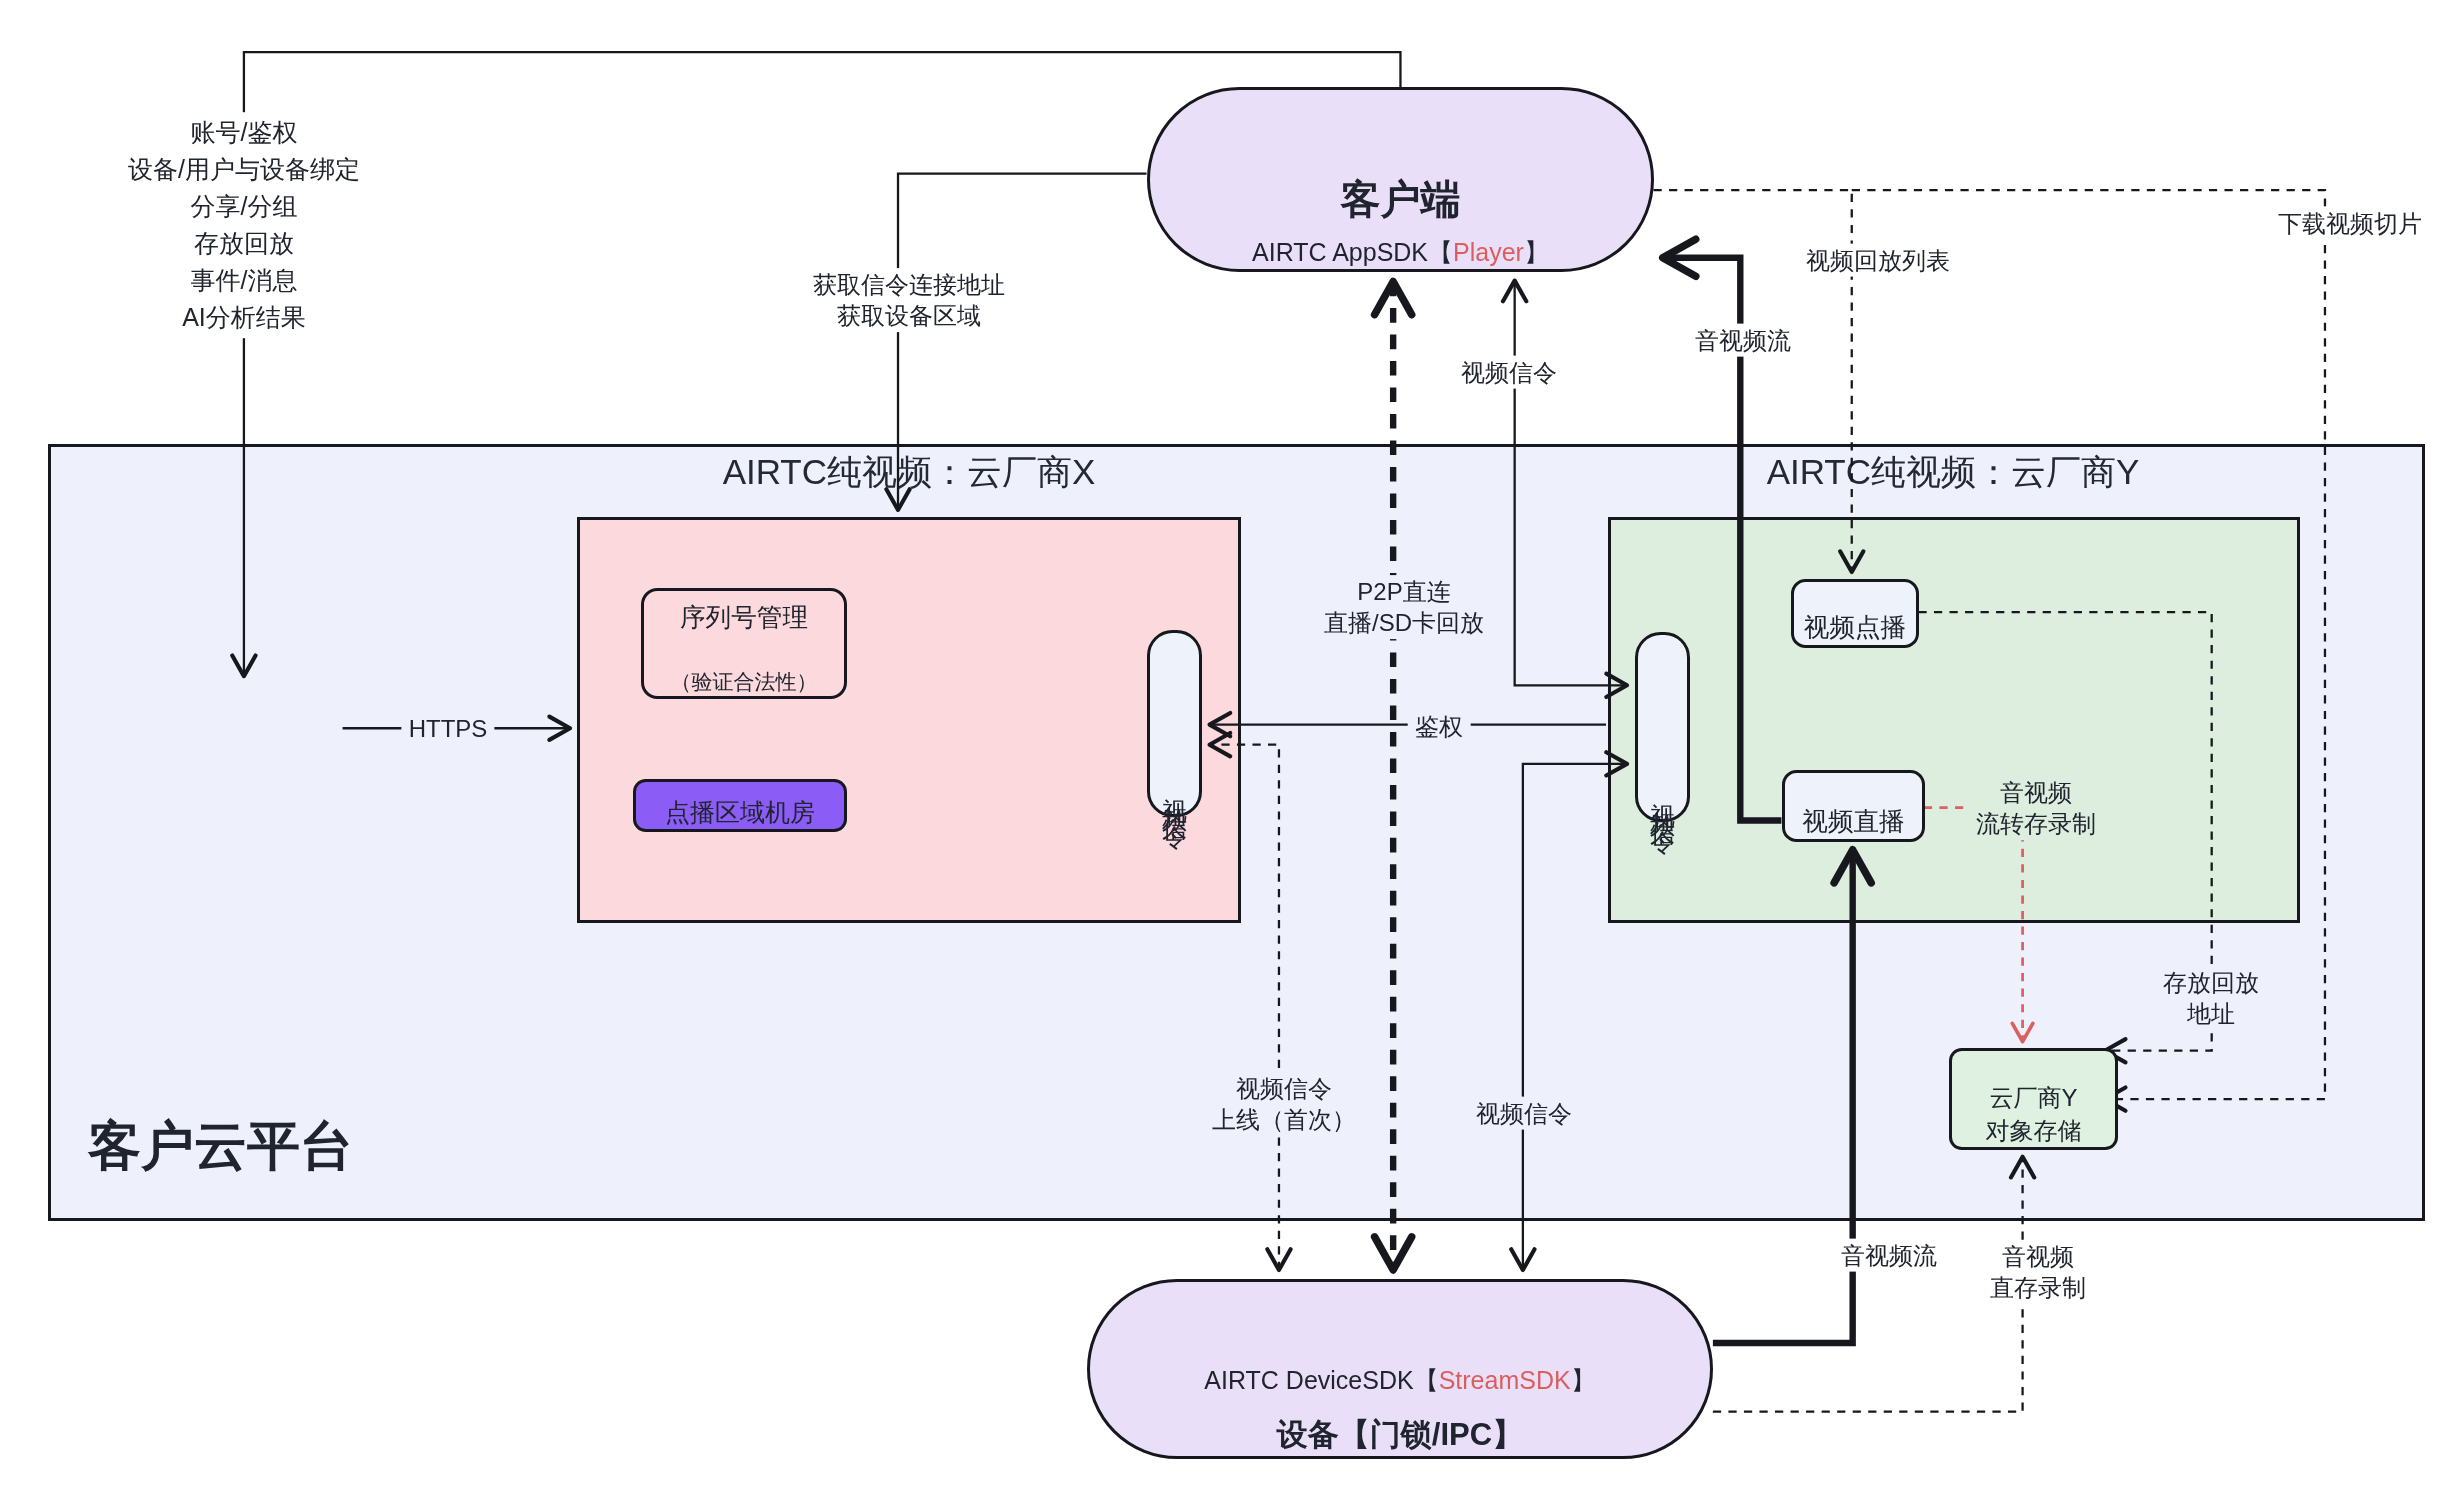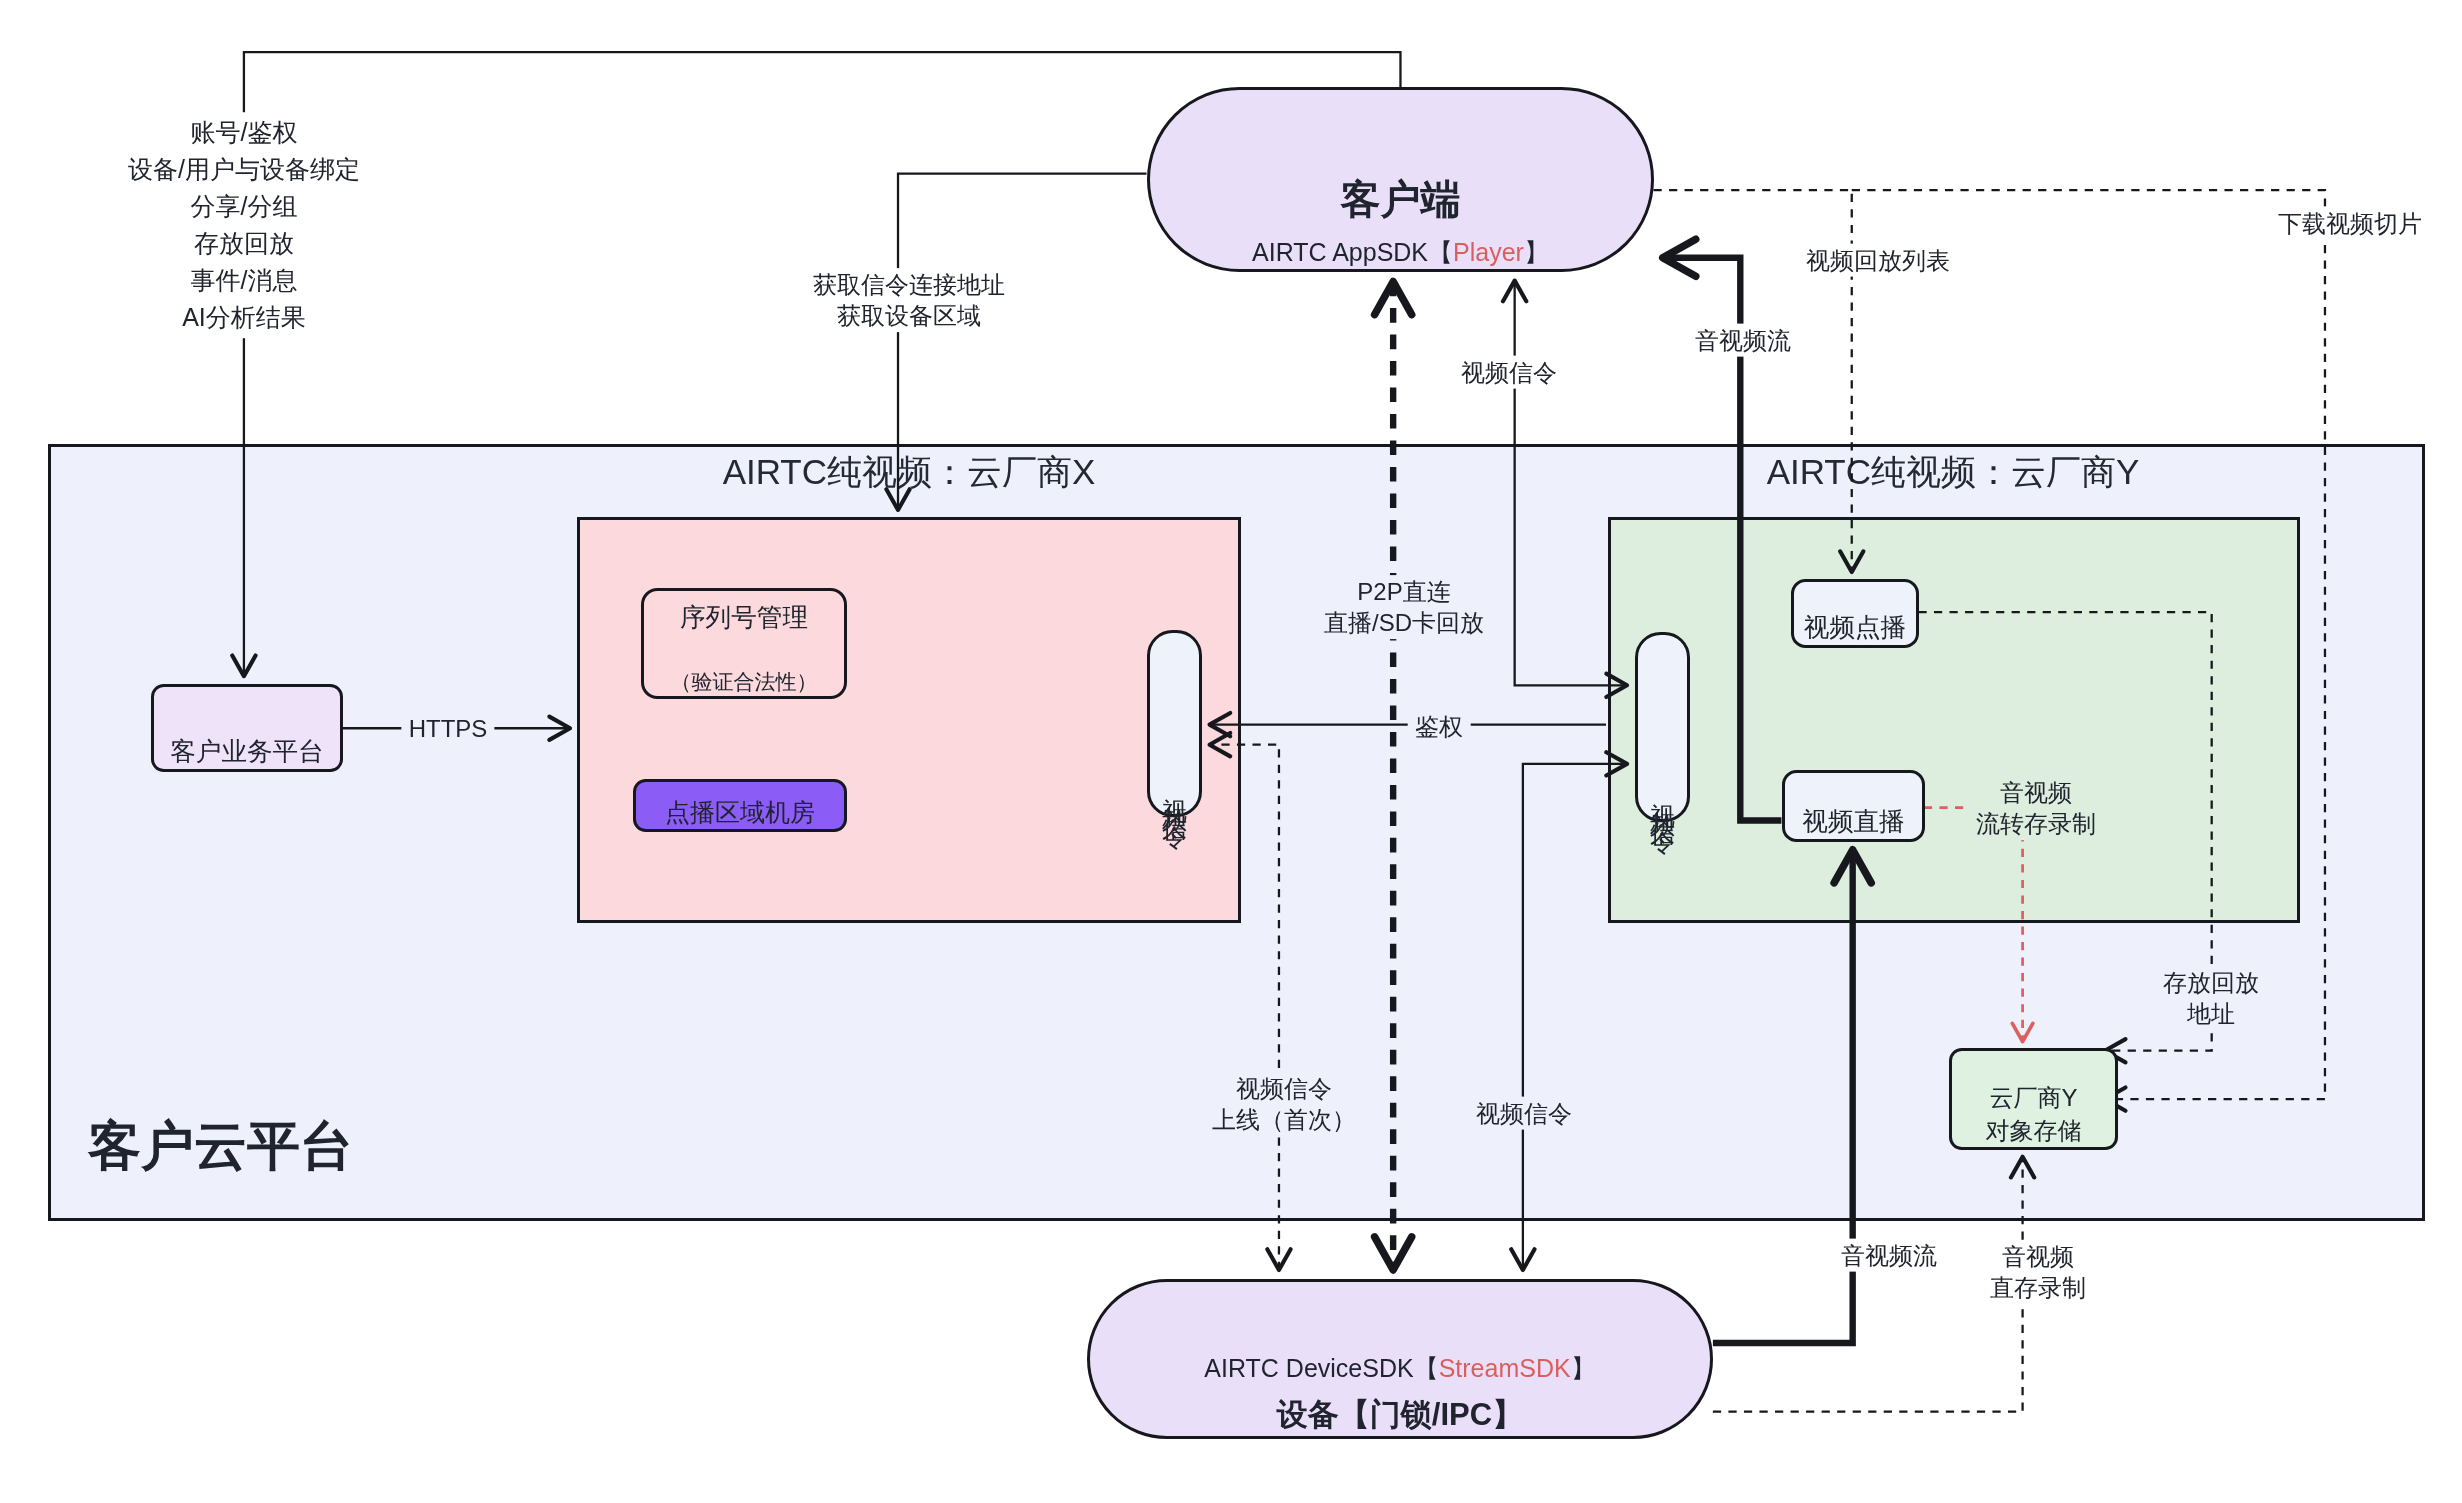--- a/index.html
+++ b/index.html
@@ -92,28 +92,25 @@
     <path d="M2100,670 L2421,670 L2421,1150 L2304,1150" fill="none" stroke="#16181d" stroke-width="2.5" stroke-dasharray="9 8" marker-end="url(#ah)"></path>
 
     <path d="M2106,884 L2214,884 L2214,1140" fill="none" stroke="#d96161" stroke-width="3" stroke-dasharray="9 8" marker-end="url(#ahred)"></path>
   </svg>
 
   <div class="node capsule" style="left:1147px;top:87px;width:507px;height:185px;">
     <div class="client-title">客户端</div>
     <div class="client-sub"><span>AIRTC AppSDK【</span><span class="accent">Player</span><span>】</span></div>
   </div>
 
-  <div class="node capsule" style="left:1087px;top:1279px;width:626px;height:160px;">
+  <div class="node capsule" style="left:1087px;top:1279px;width:626px;height:180px;gap:8px;">
     <div class="device-l1"><span>AIRTC DeviceSDK【</span><span class="accent">StreamSDK</span><span>】</span></div>
     <div class="device-l2">设备【门锁/IPC】</div>
   </div>
 
-  <div class="node" style="left:151px;top:684px;width:192px;height:88px;border-radius:12.8px;background:#efe3fa;font-size:25.6px;">
-    <div>客户业务平台</div>
-  </div>
 
   <div class="node" style="left:641px;top:588px;width:206px;height:111px;border-radius:16.4px;background:#fbd9dc;font-size:25.6px;gap:28px;">
     <div>序列号管理</div>
     <div class="small-note">（验证合法性）</div>
   </div>
 
   <div class="node" style="left:633px;top:779px;width:214px;height:53px;border-radius:12.8px;background:#8b5cf6;font-size:25px;">
     <div>点播区域机房</div>
   </div>
 

